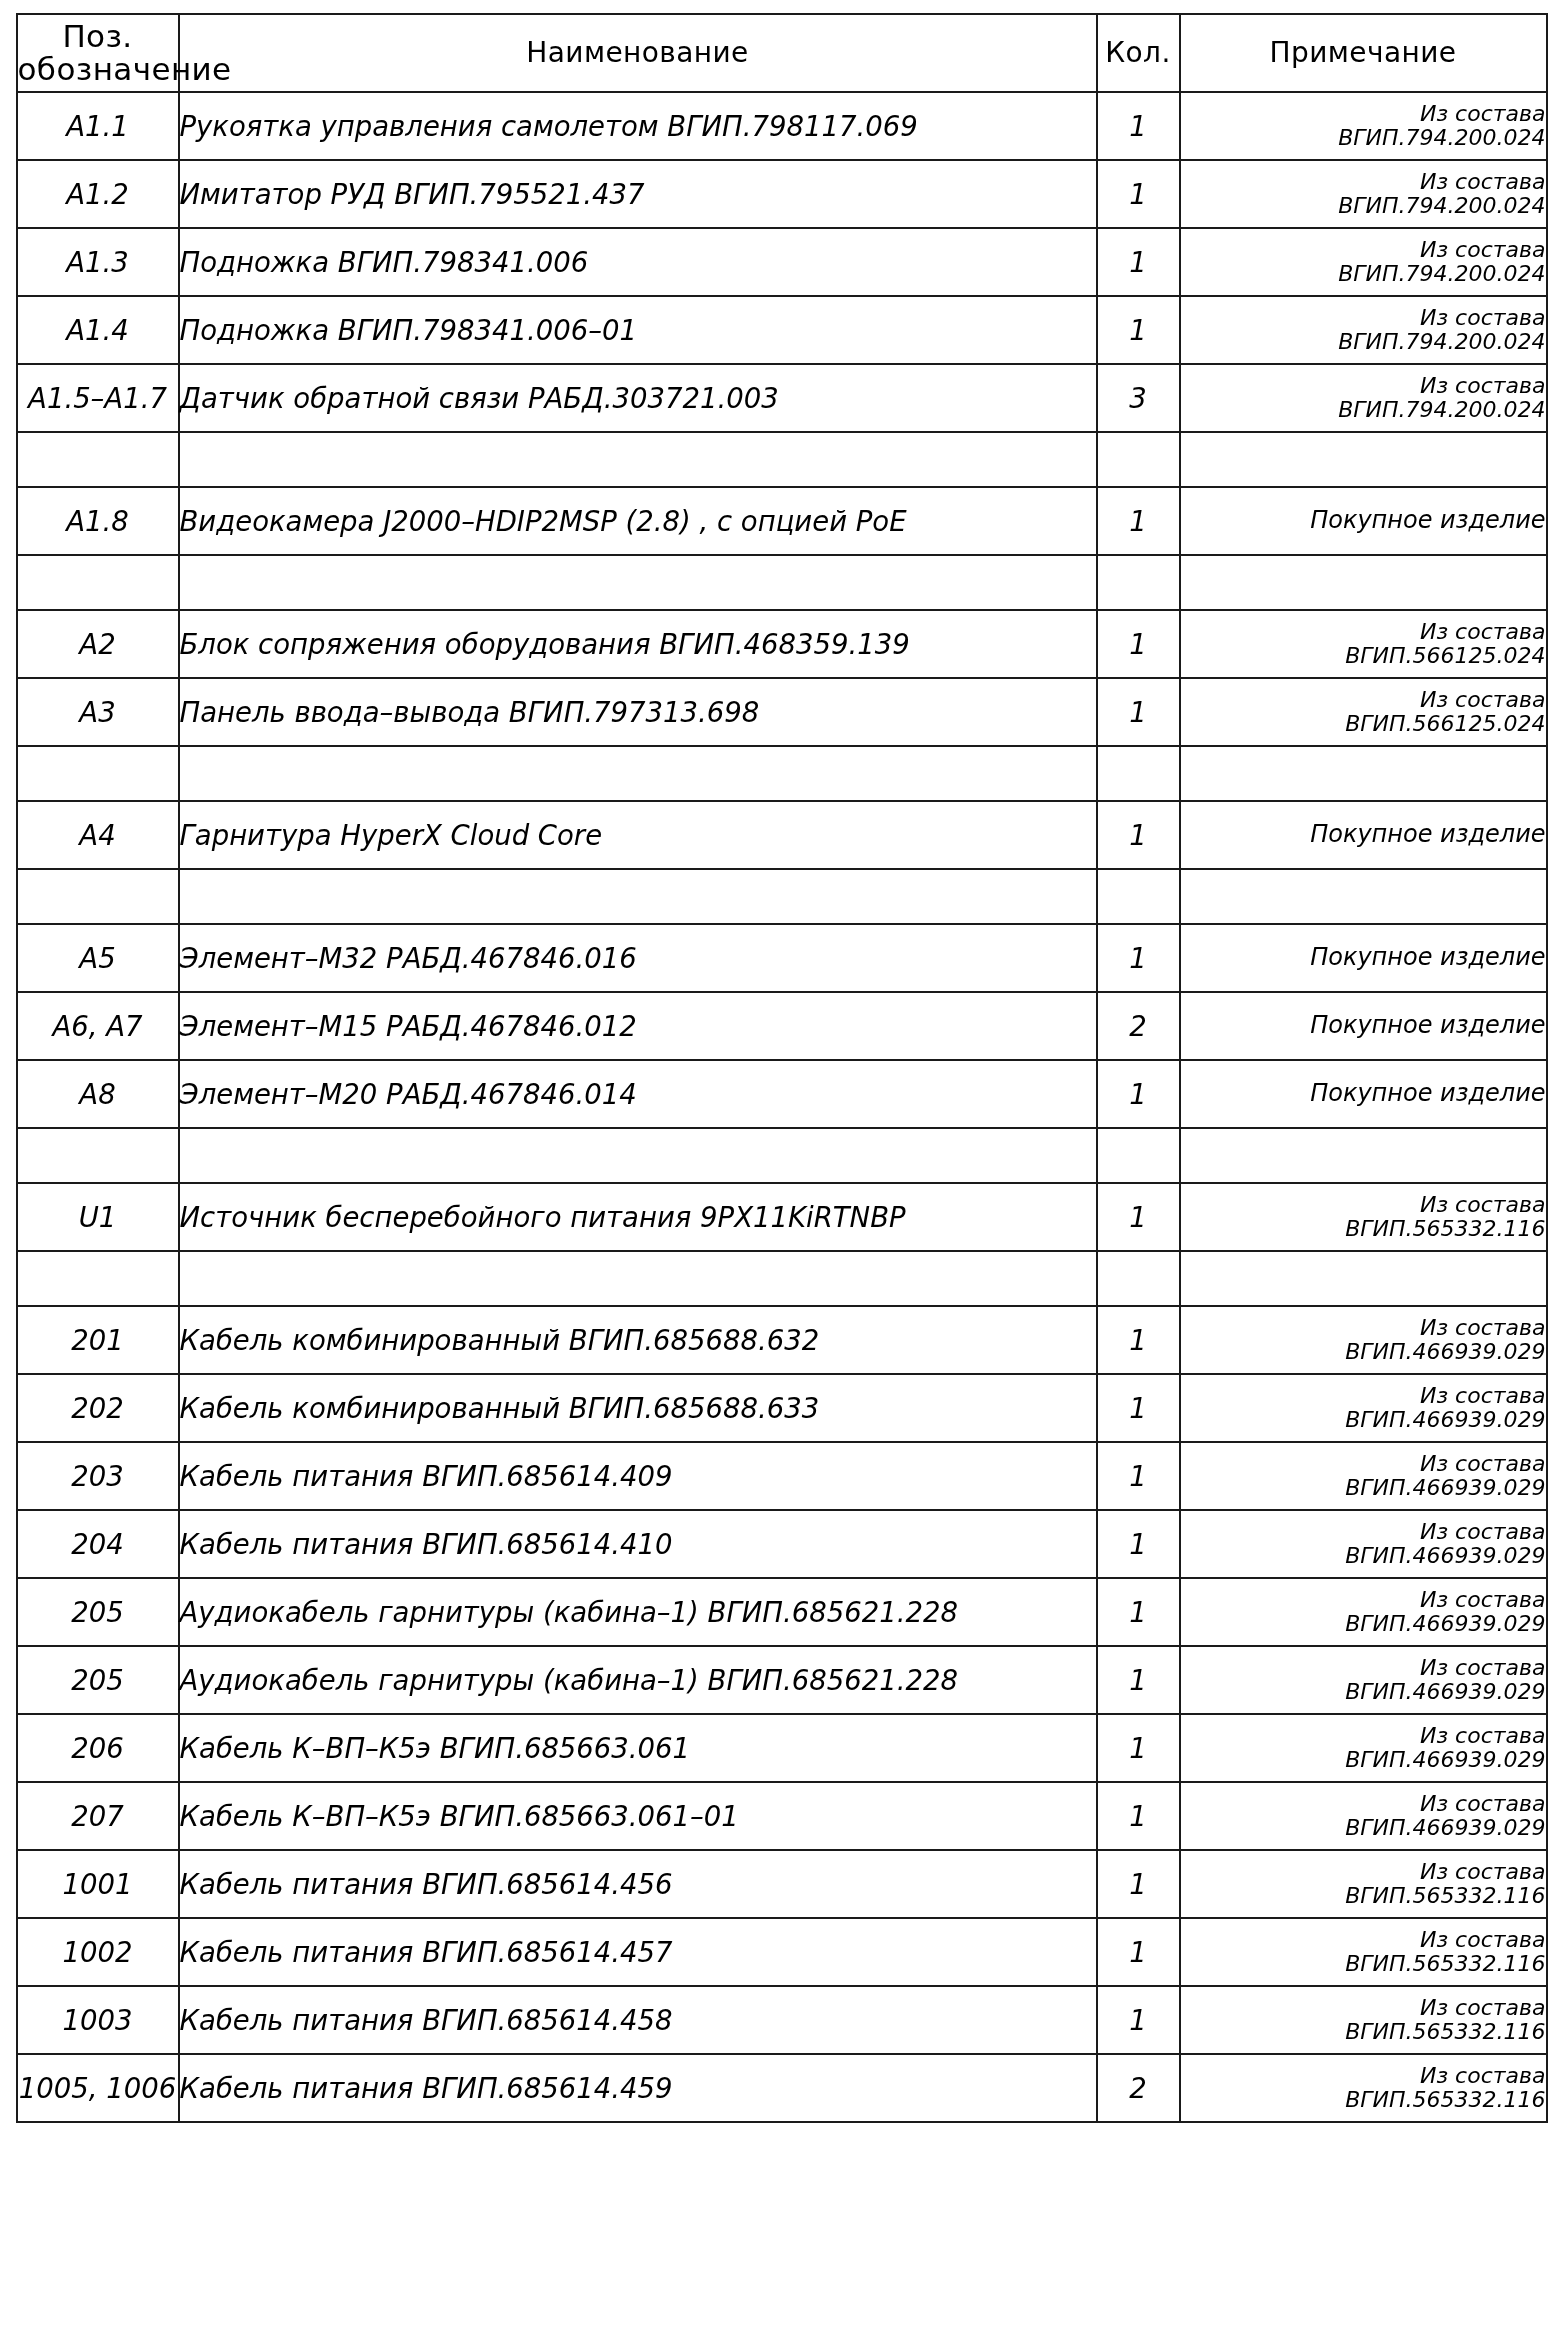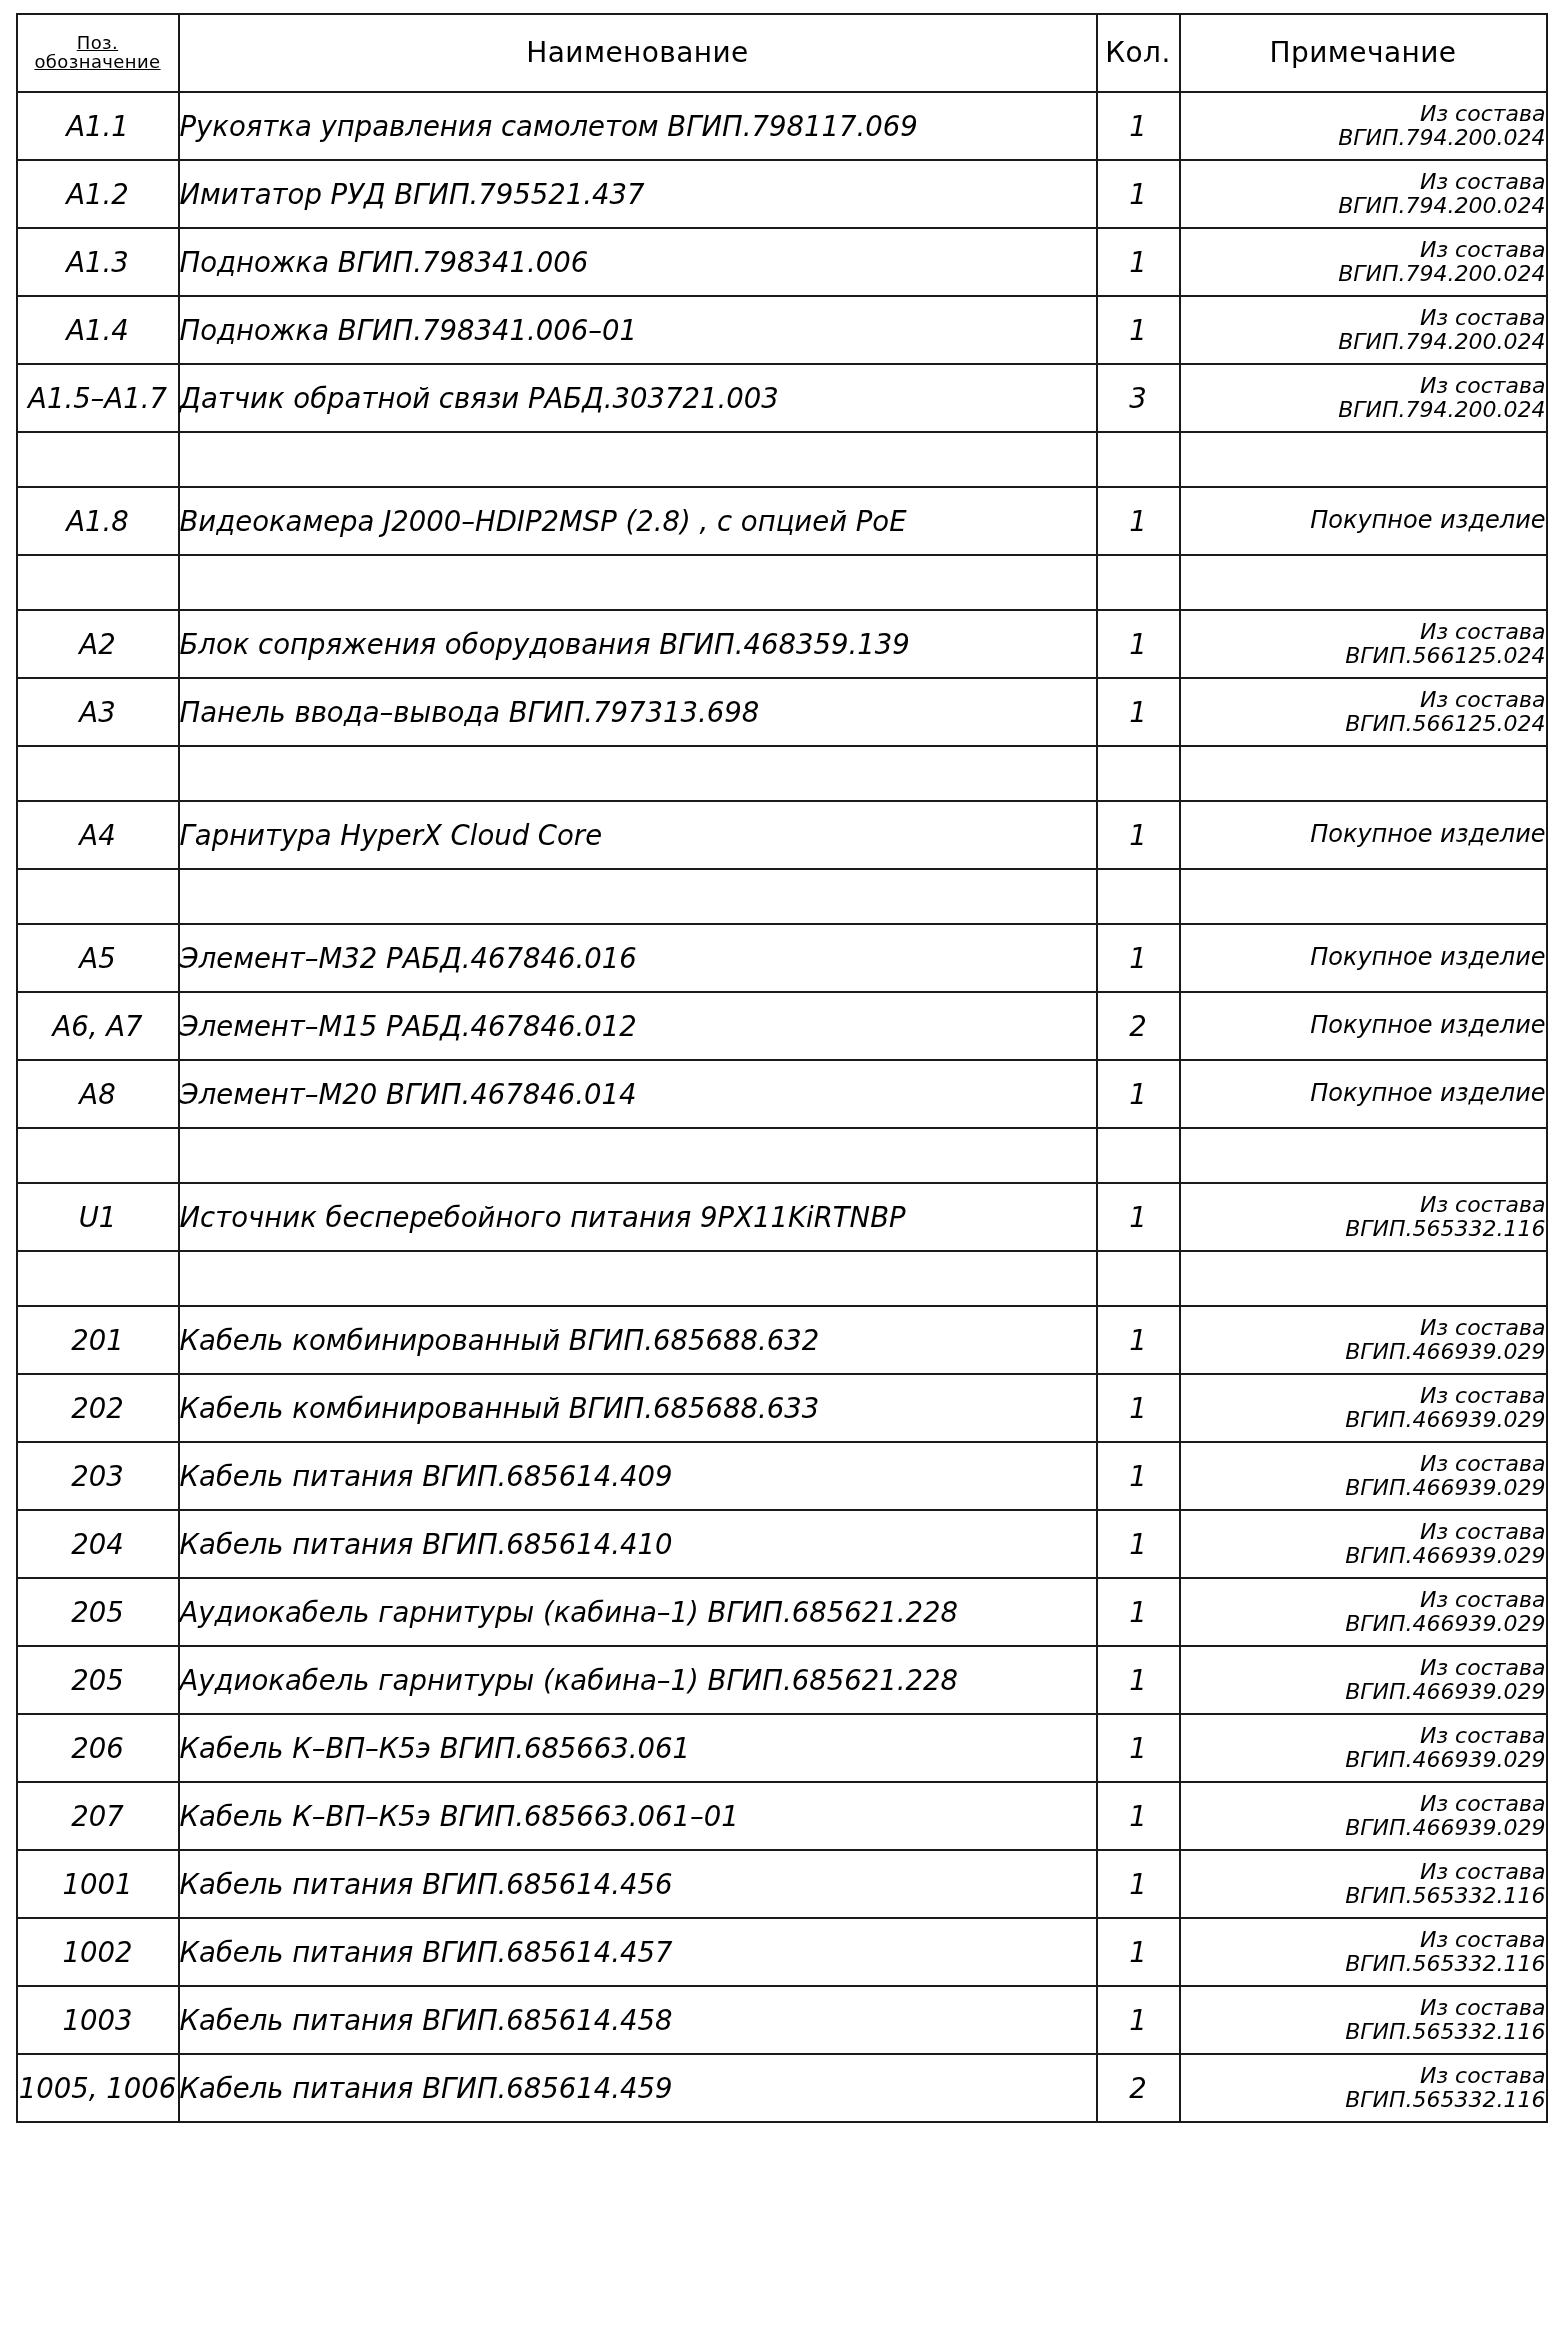--- a/index.html
+++ b/index.html
@@ -38,22 +38,21 @@
     height: 76px;
     font-weight: normal;
     font-style: normal;
     text-align: center;
     font-size: 28px;
     letter-spacing: 0.4px;
   }
   thead th .two-line {
     display: block;
     line-height: 1.04;
-    font-size: 18px;
-    text-decoration: underline;
+    font-size: 31px;
   }
   thead th .two-line .l1 { display:block; }
   thead th .two-line .l2 { display:block; }
 
   tbody td {
     font-style: italic;
     font-size: 27.5px;
   }
   tbody tr { height: 68px; }
   tbody tr.spacer { height: 55px; }
@@ -200,21 +199,21 @@
           <td class="note single">Покупное изделие</td>
         </tr>
         <tr>
           <td class="pos">A6, A7</td>
           <td class="name">Элемент–М15   РАБД.467846.012</td>
           <td class="qty">2</td>
           <td class="note single">Покупное изделие</td>
         </tr>
         <tr>
           <td class="pos">A8</td>
-          <td class="name">Элемент–М20   ВГИП.467846.014</td>
+          <td class="name">Элемент–М20   РАБД.467846.014</td>
           <td class="qty">1</td>
           <td class="note single">Покупное изделие</td>
         </tr>
         <tr class="spacer">
           <td></td>
           <td></td>
           <td></td>
           <td></td>
         </tr>
         <tr>

